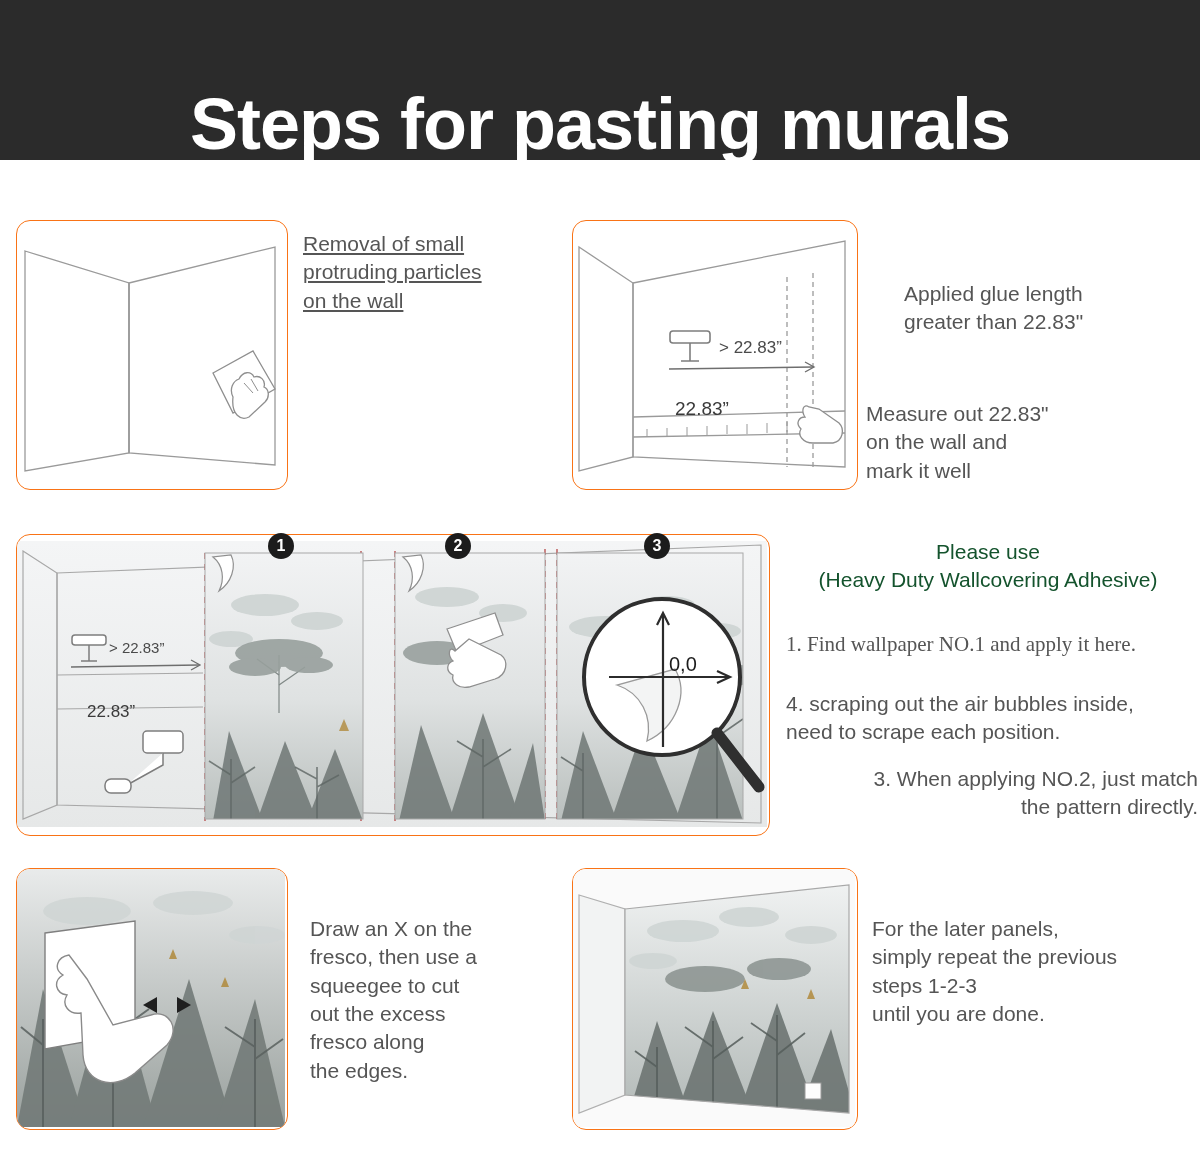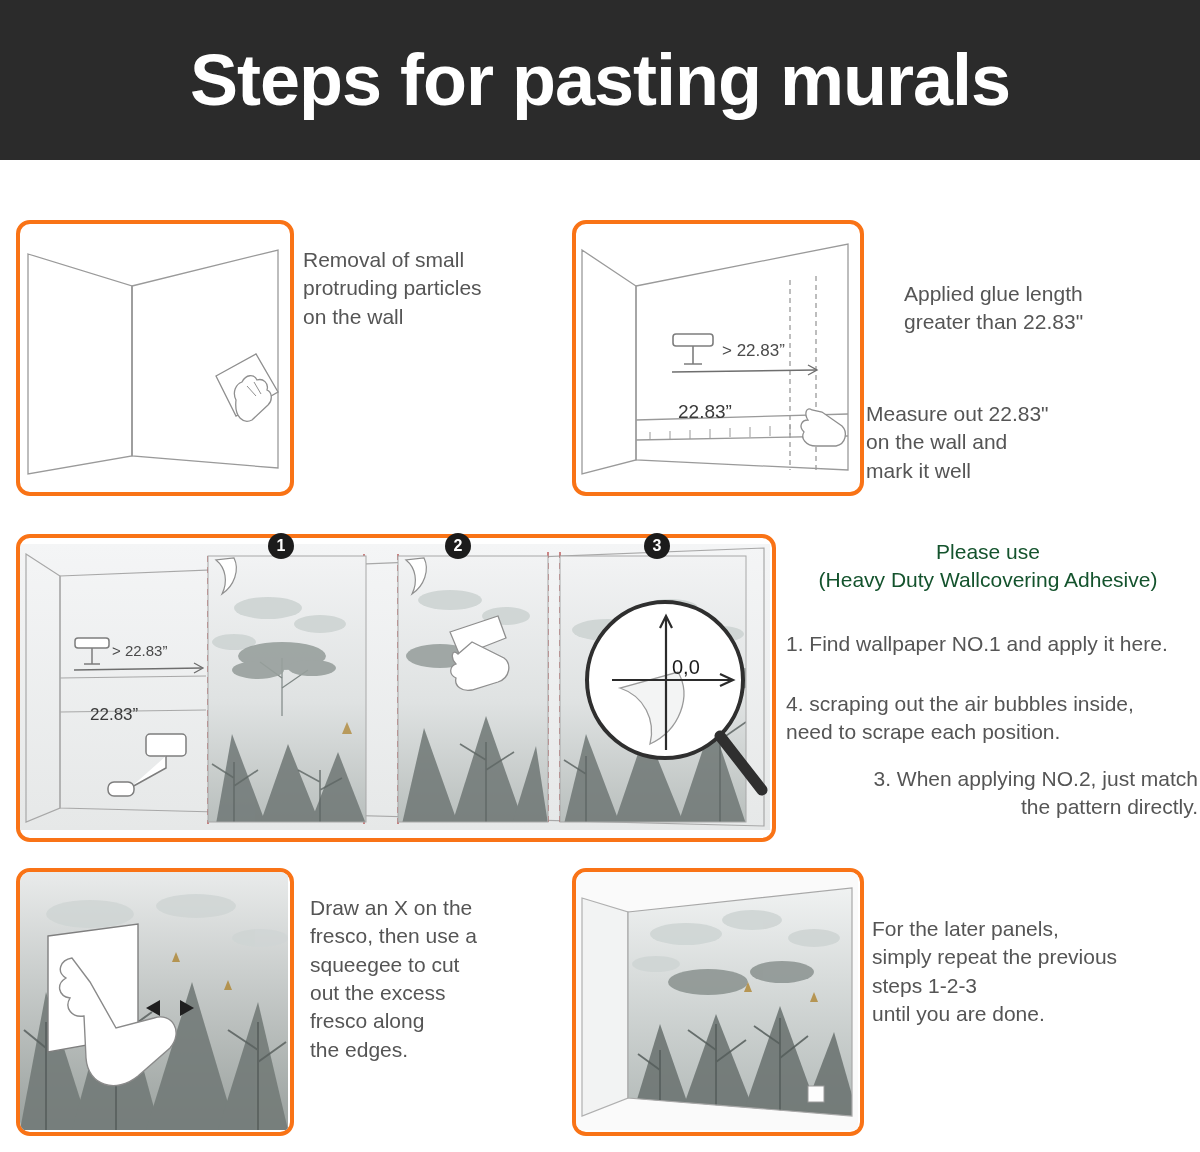--- a/index.html
+++ b/index.html
@@ -17,36 +17,36 @@
   }
 
   
   .header-bar {
     position: absolute;
     left: 0; top: 0;
     width: 1200px;
     height: 160px;
     background: #2b2b2b;
     display: flex;
-    align-items: center;
+    align-items: flex-end;
     justify-content: center;
   }
   .header-title {
     color: #ffffff;
     font-size: 72px;
     font-weight: bold;
     letter-spacing: -1px;
     line-height: 1;
     font-family: "Liberation Sans", sans-serif;
   }
 
   
   .panel {
     position: absolute;
-    border: 4px solid #f97316;
+    border: 1px solid #f97316;
     border-radius: 14px;
     background: #ffffff;
     overflow: hidden;
   }
 
   .caption {
     position: absolute;
     font-size: 21px;
     line-height: 1.35;
     color: #555555;
@@ -62,40 +62,40 @@
   
   #panel-step3 { left: 16px; top: 534px; width: 752px; height: 300px; }
 
   
   #panel-step4 { left: 16px; top: 868px; width: 270px; height: 260px; }
 
   
   #panel-step5 { left: 572px; top: 868px; width: 284px; height: 260px; }
 
   
-  #cap-step1 { left: 303px; top: 246px; width: 258px; }
+  #cap-step1 { left: 303px; top: 230px; width: 258px; text-decoration: underline; }
   #cap-step2a { left: 904px; top: 280px; width: 300px; }
   #cap-step2b { left: 866px; top: 400px; width: 300px; }
 
   .please-use {
     position: absolute;
     left: 778px;
     top: 538px;
     width: 420px;
     text-align: center;
     font-size: 21px;
     line-height: 1.35;
     color: #14532d;
     white-space: pre-line;
   }
-  #note-1 { left: 786px; top: 630px; width: 412px; }
+  #note-1 { left: 786px; top: 630px; width: 412px; font-family: Liberation Serif, serif; }
   #note-2 { left: 786px; top: 690px; width: 412px; }
   #note-3 { left: 786px; top: 765px; width: 412px; text-align: right; }
 
-  #cap-step4 { left: 310px; top: 894px; width: 250px; }
+  #cap-step4 { left: 310px; top: 915px; width: 250px; }
   #cap-step5 { left: 872px; top: 915px; width: 330px; }
 
   .num-badge {
     position: absolute;
     width: 26px; height: 26px;
     border-radius: 50%;
     background: #1c1c1c;
     color: #ffffff;
     font-size: 16px;
     font-weight: bold;

